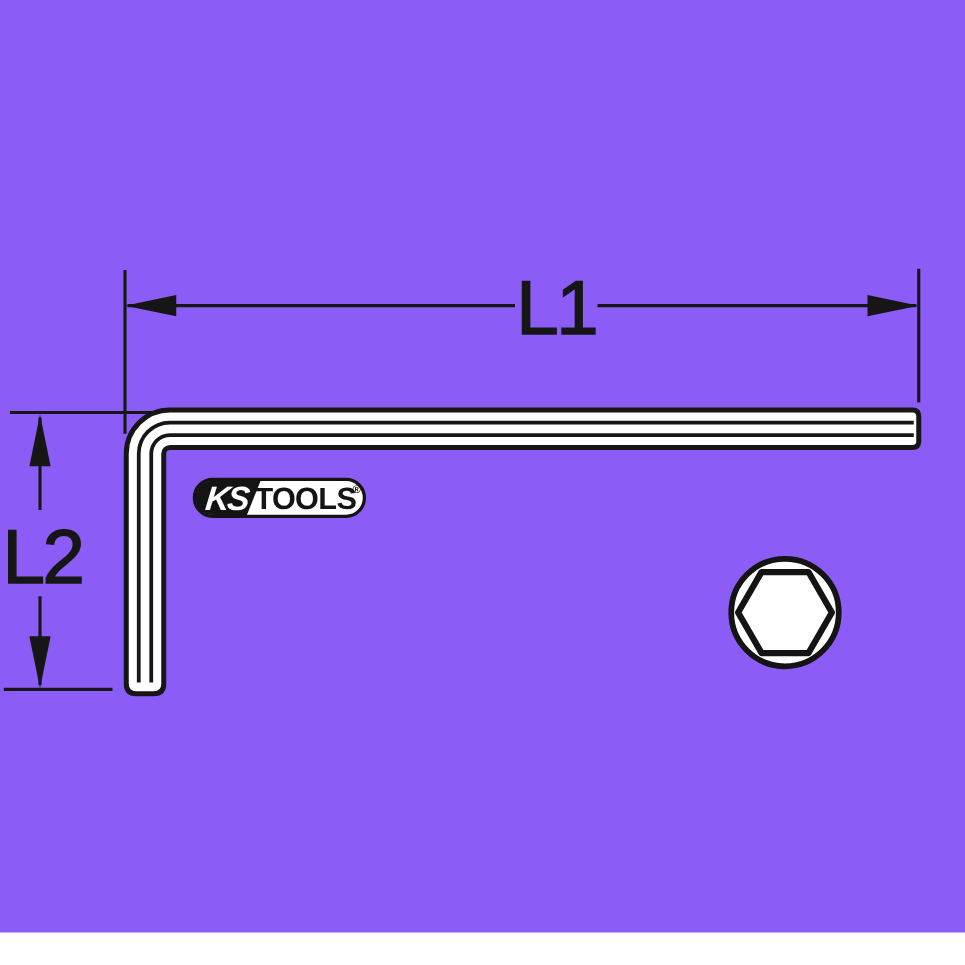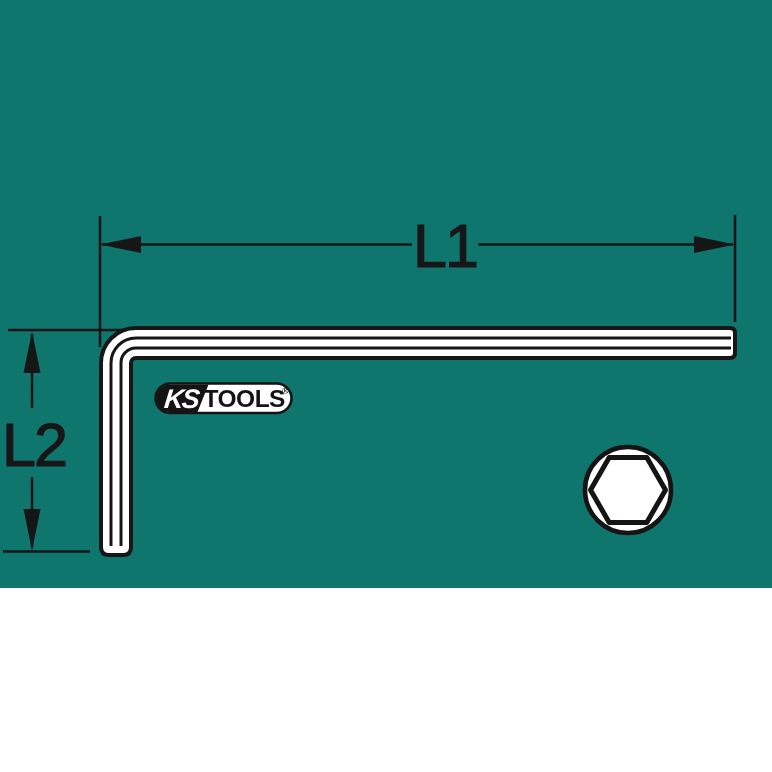--- a/index.html
+++ b/index.html
@@ -3,22 +3,22 @@
 <meta charset="utf-8">
 <style>
   html, body {
     margin: 0; padding: 0;
     width: 772px; height: 772px;
     background: #ffffff;
     overflow: hidden;
   }
   .stage {
     position: relative;
-    width: 772px; height: 588px;
-    background: #0f766e;
+    width: 772px; height: 746px;
+    background: #8b5cf6;
     font-family: "Liberation Sans", sans-serif;
   }
   .stage svg { position: absolute; left: 0; top: 0; }
 
   .dim-label {
     font-family: "Liberation Sans", sans-serif;
     font-size: 61px;
     letter-spacing: -2px;
     fill: #161616;
     stroke: #161616;

